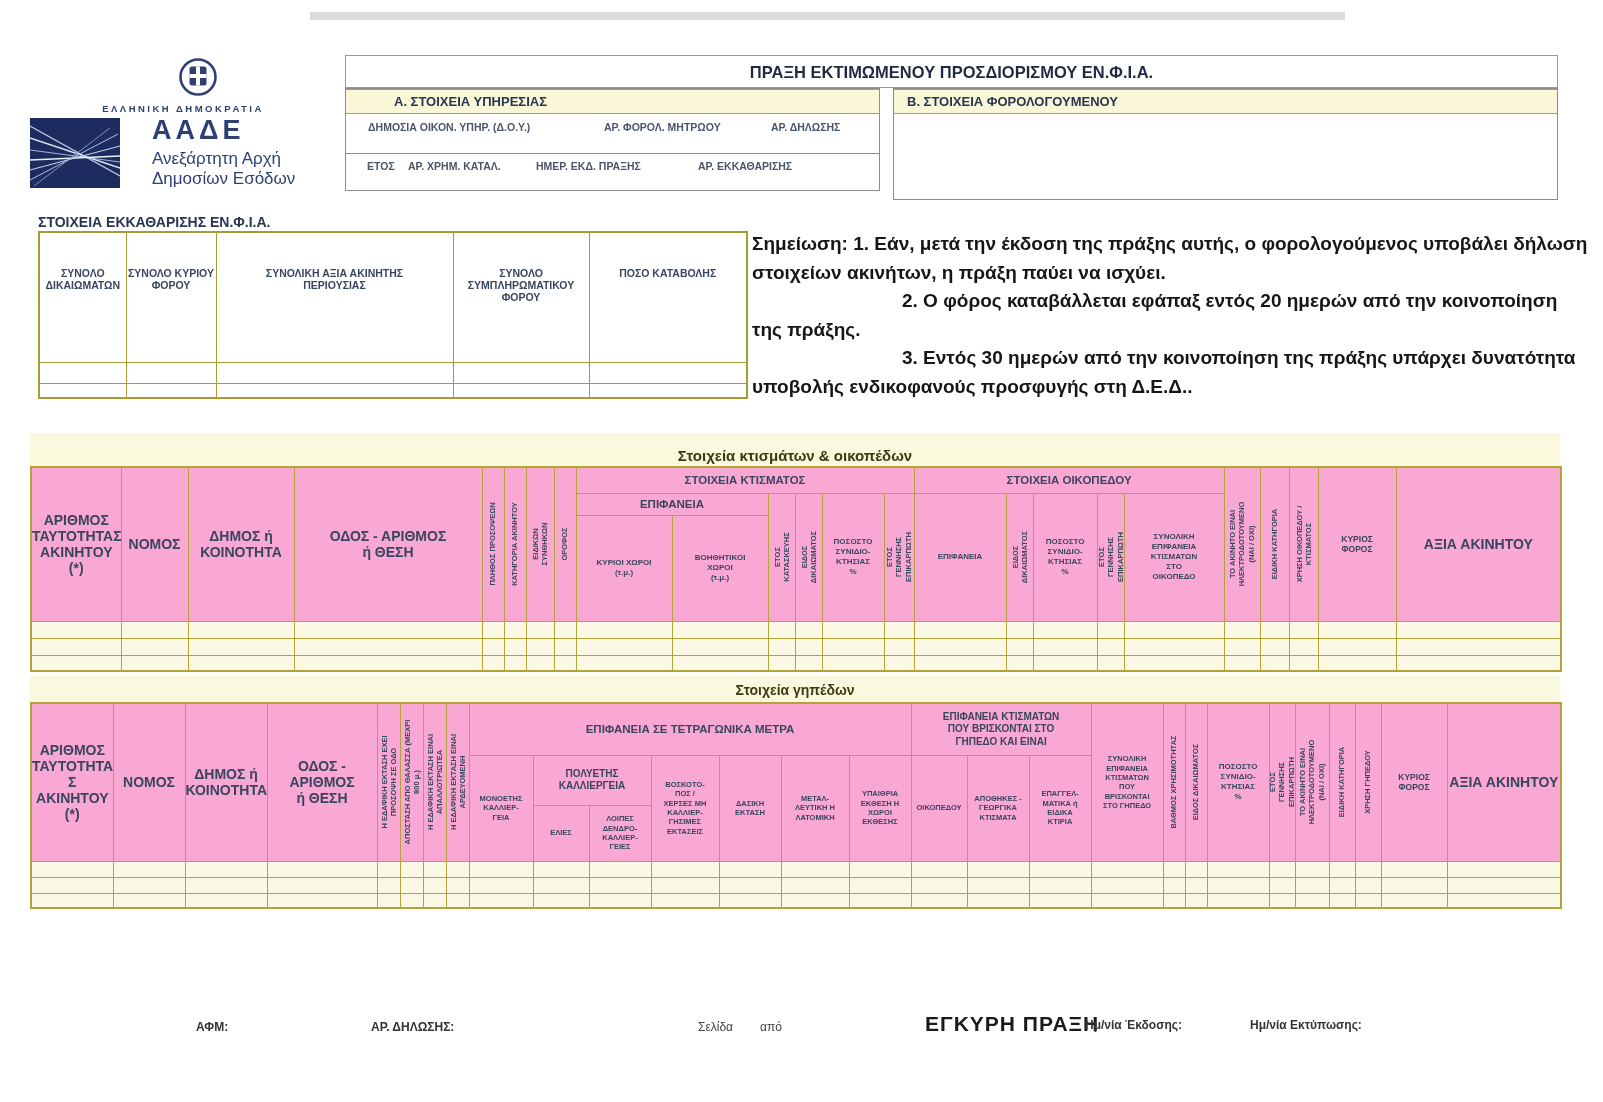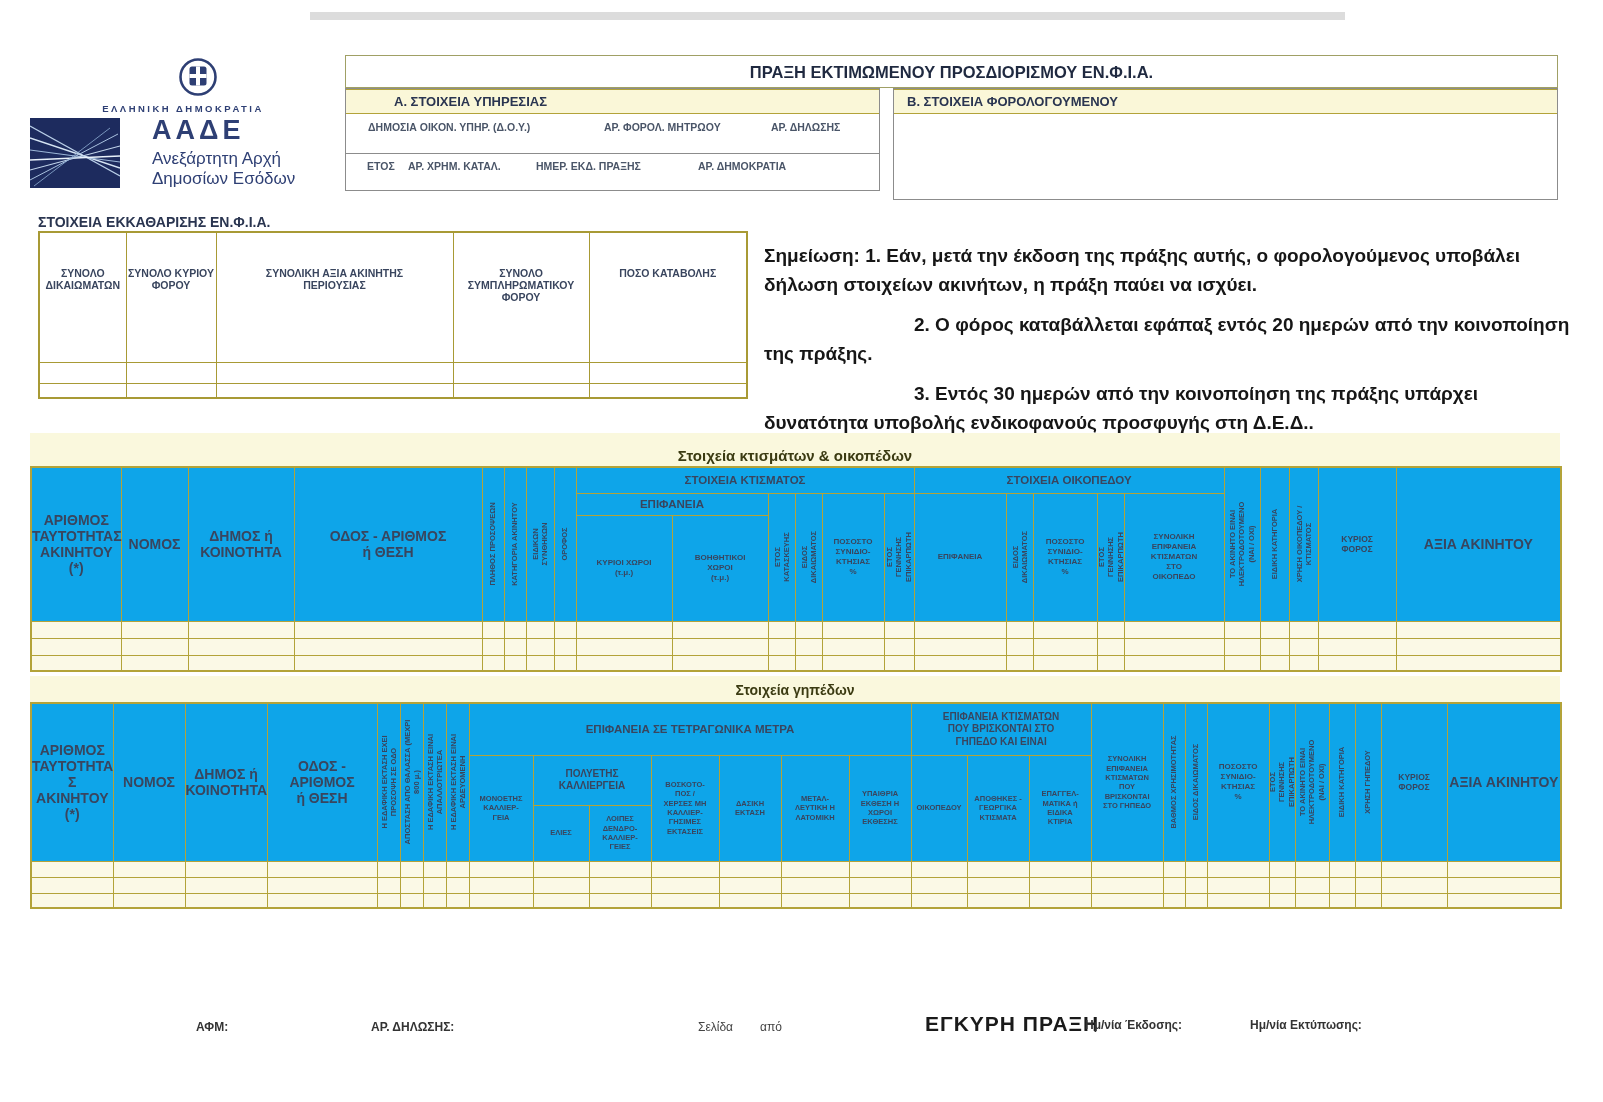--- a/index.html
+++ b/index.html
@@ -28,28 +28,28 @@
   .sett-title{font-size:14px;font-weight:bold;color:#2a3550;}
   table{border-collapse:collapse;table-layout:fixed;width:100%;}
   #settlement{border:2px solid #a89a35;}
   #settlement th,#settlement td{border:1px solid #a89a35;padding:0;}
   #settlement th{vertical-align:top;padding-top:34px;font-size:10.5px;font-weight:bold;
                  color:#39455e;text-align:center;background:#fff;}
   #settlement td{background:#fff;}
 
   
   .note{font-size:19px;font-weight:bold;color:#161616;line-height:1.5;}
-  .note p{margin:12px;}
+  .note p{margin:0;}
   .note p.ind{text-indent:150px;}
 
   
   .bandtitle{background:#faf8dd;text-align:center;font-weight:bold;color:#3b3b12;}
   .bigtable{border:2px solid #b3a339;background:#fff;}
   .bigtable th,.bigtable td{border:1px solid #b3a339;padding:0;}
-  .bigtable th{background:#0ea5e9;color:#39455e;font-weight:bold;text-align:center;vertical-align:middle;}
+  .bigtable th{background:#f9a8d4;color:#39455e;font-weight:bold;text-align:center;vertical-align:middle;}
   .bigtable td{background:#fbf9e6;}
   .grp{font-size:11.5px;}
   .grps{font-size:10px;line-height:1.25;}
   .fs9{font-size:14px;} .fs85{font-size:8.5px;} .fs8{font-size:8px;line-height:1.25;} .fs75{font-size:7.5px;line-height:1.25;}
   .top{vertical-align:top;} .pt40{padding-top:40px;} .pt34{padding-top:34px;} .pt16{padding-top:16px;}
   .pt10{padding-top:10px;} .pt8{padding-top:8px;} .pt6{padding-top:6px;} .pt4{padding-top:4px;}
   .v{position:relative;background:#edf3f9;}
   .v .vtxt{position:absolute;top:50%;left:50%;transform:translate(-50%,-50%) rotate(-90deg);
            font-size:7.5px;font-weight:bold;color:#39455e;line-height:1.25;text-align:center;
            white-space:pre-line;}
@@ -100,21 +100,21 @@
     <div class="abs" style="left:0;top:24px;width:100%;height:28px;">
       <span class="fieldlbl" style="left:22px;top:8px;">ΔΗΜΟΣΙΑ ΟΙΚΟΝ. ΥΠΗΡ. (Δ.Ο.Υ.)</span>
       <span class="fieldlbl" style="left:258px;top:8px;">ΑΡ. ΦΟΡΟΛ. ΜΗΤΡΩΟΥ</span>
       <span class="fieldlbl" style="left:425px;top:8px;">ΑΡ. ΔΗΛΩΣΗΣ</span>
     </div>
     <div class="rowline" style="top:64px;"></div>
     <div class="abs" style="left:0;top:65px;width:100%;height:38px;">
       <span class="fieldlbl" style="left:12px;top:6px;margin-left:9px;">ΕΤΟΣ</span>
       <span class="fieldlbl" style="left:62px;top:6px;">ΑΡ. ΧΡΗΜ. ΚΑΤΑΛ.</span>
       <span class="fieldlbl" style="left:190px;top:6px;">ΗΜΕΡ. ΕΚΔ. ΠΡΑΞΗΣ</span>
-      <span class="fieldlbl" style="left:352px;top:6px;">ΑΡ. ΔΗΜΟΚΡΑΤΙΑ</span>
+      <span class="fieldlbl" style="left:352px;top:6px;">ΑΡ. ΕΚΚΑΘΑΡΙΣΗΣ</span>
     </div>
   </div>
 
   <div class="abs secbox" style="left:893px;top:88px;width:665px;height:112px;">
     <div class="secband" style="height:23px;padding-left:13px;">Β.  ΣΤΟΙΧΕΙΑ ΦΟΡΟΛΟΓΟΥΜΕΝΟΥ</div>
     <div style="height:88px;"></div>
   </div>
 
   <div class="abs sett-title" style="left:38px;top:214px;">ΣΤΟΙΧΕΙΑ ΕΚΚΑΘΑΡΙΣΗΣ ΕΝ.Φ.Ι.Α.</div>
   <div class="abs" style="left:38px;top:231px;width:708px;">

